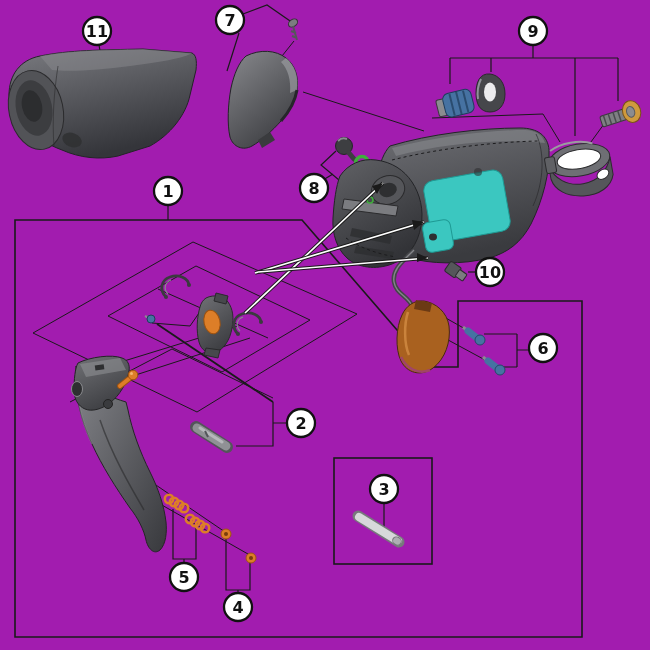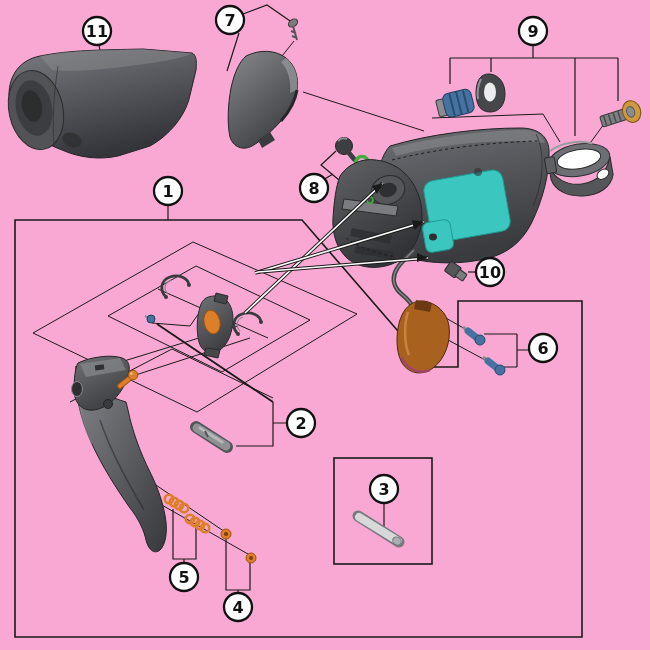--- a/index.html
+++ b/index.html
@@ -1,16 +1,16 @@
 <!DOCTYPE html>
 <html><head>
 <meta charset="utf-8">
 <style>
   html,body{margin:0;padding:0;background:#ffffff;}
-  #stage{width:650px;height:650px;position:relative;background:#f9a8d4;overflow:hidden;}
+  #stage{width:650px;height:650px;position:relative;background:#a21caf;overflow:hidden;}
   svg{display:block;}
   .cline{fill:none;stroke:#1a1a1a;stroke-width:1.2;}
   .cline.box{stroke-width:1.6;}
   .cline.thin{stroke-width:1;}
   .cline.thick{stroke-width:1.8;}
   .callout circle{fill:#ffffff;stroke:#111111;stroke-width:2.3;}
   .callout text{font:bold 16px "DejaVu Sans", sans-serif;fill:#111111;text-anchor:middle;}
   .wline{fill:none;stroke:#1a1a1a;stroke-width:3.6;}
   .wcore{fill:none;stroke:#ffffff;stroke-width:1.7;}
 </style>

